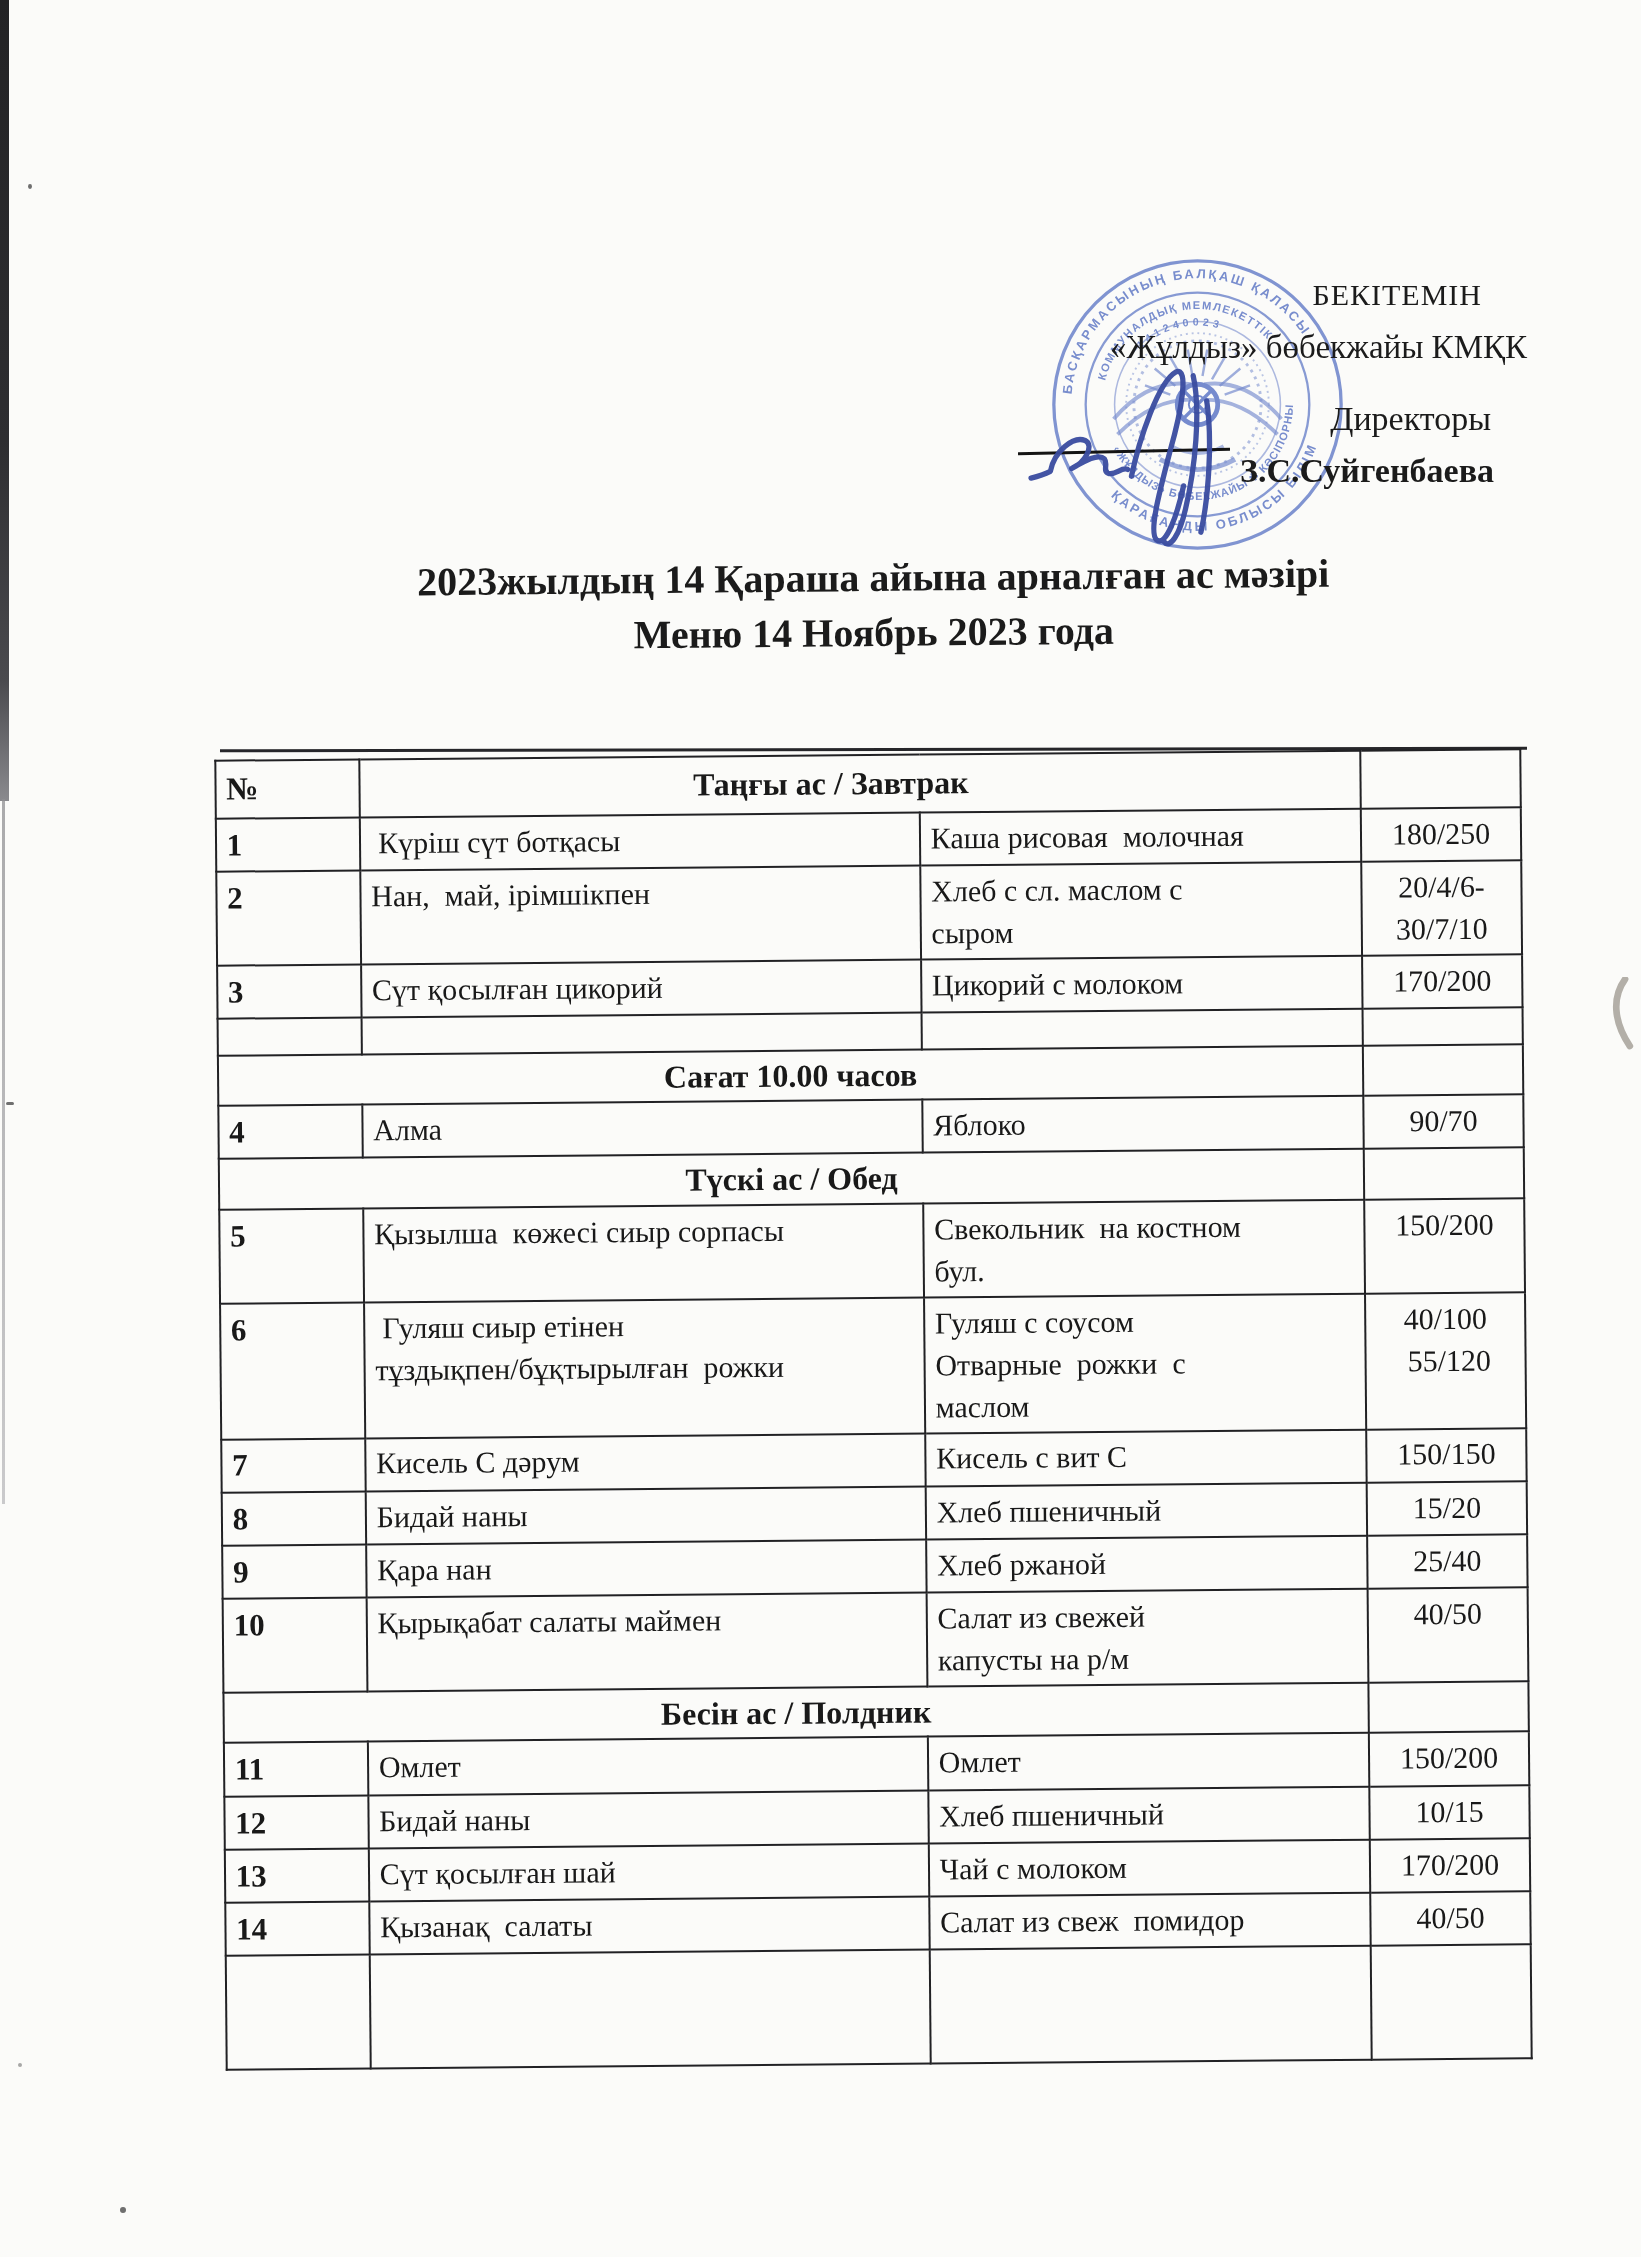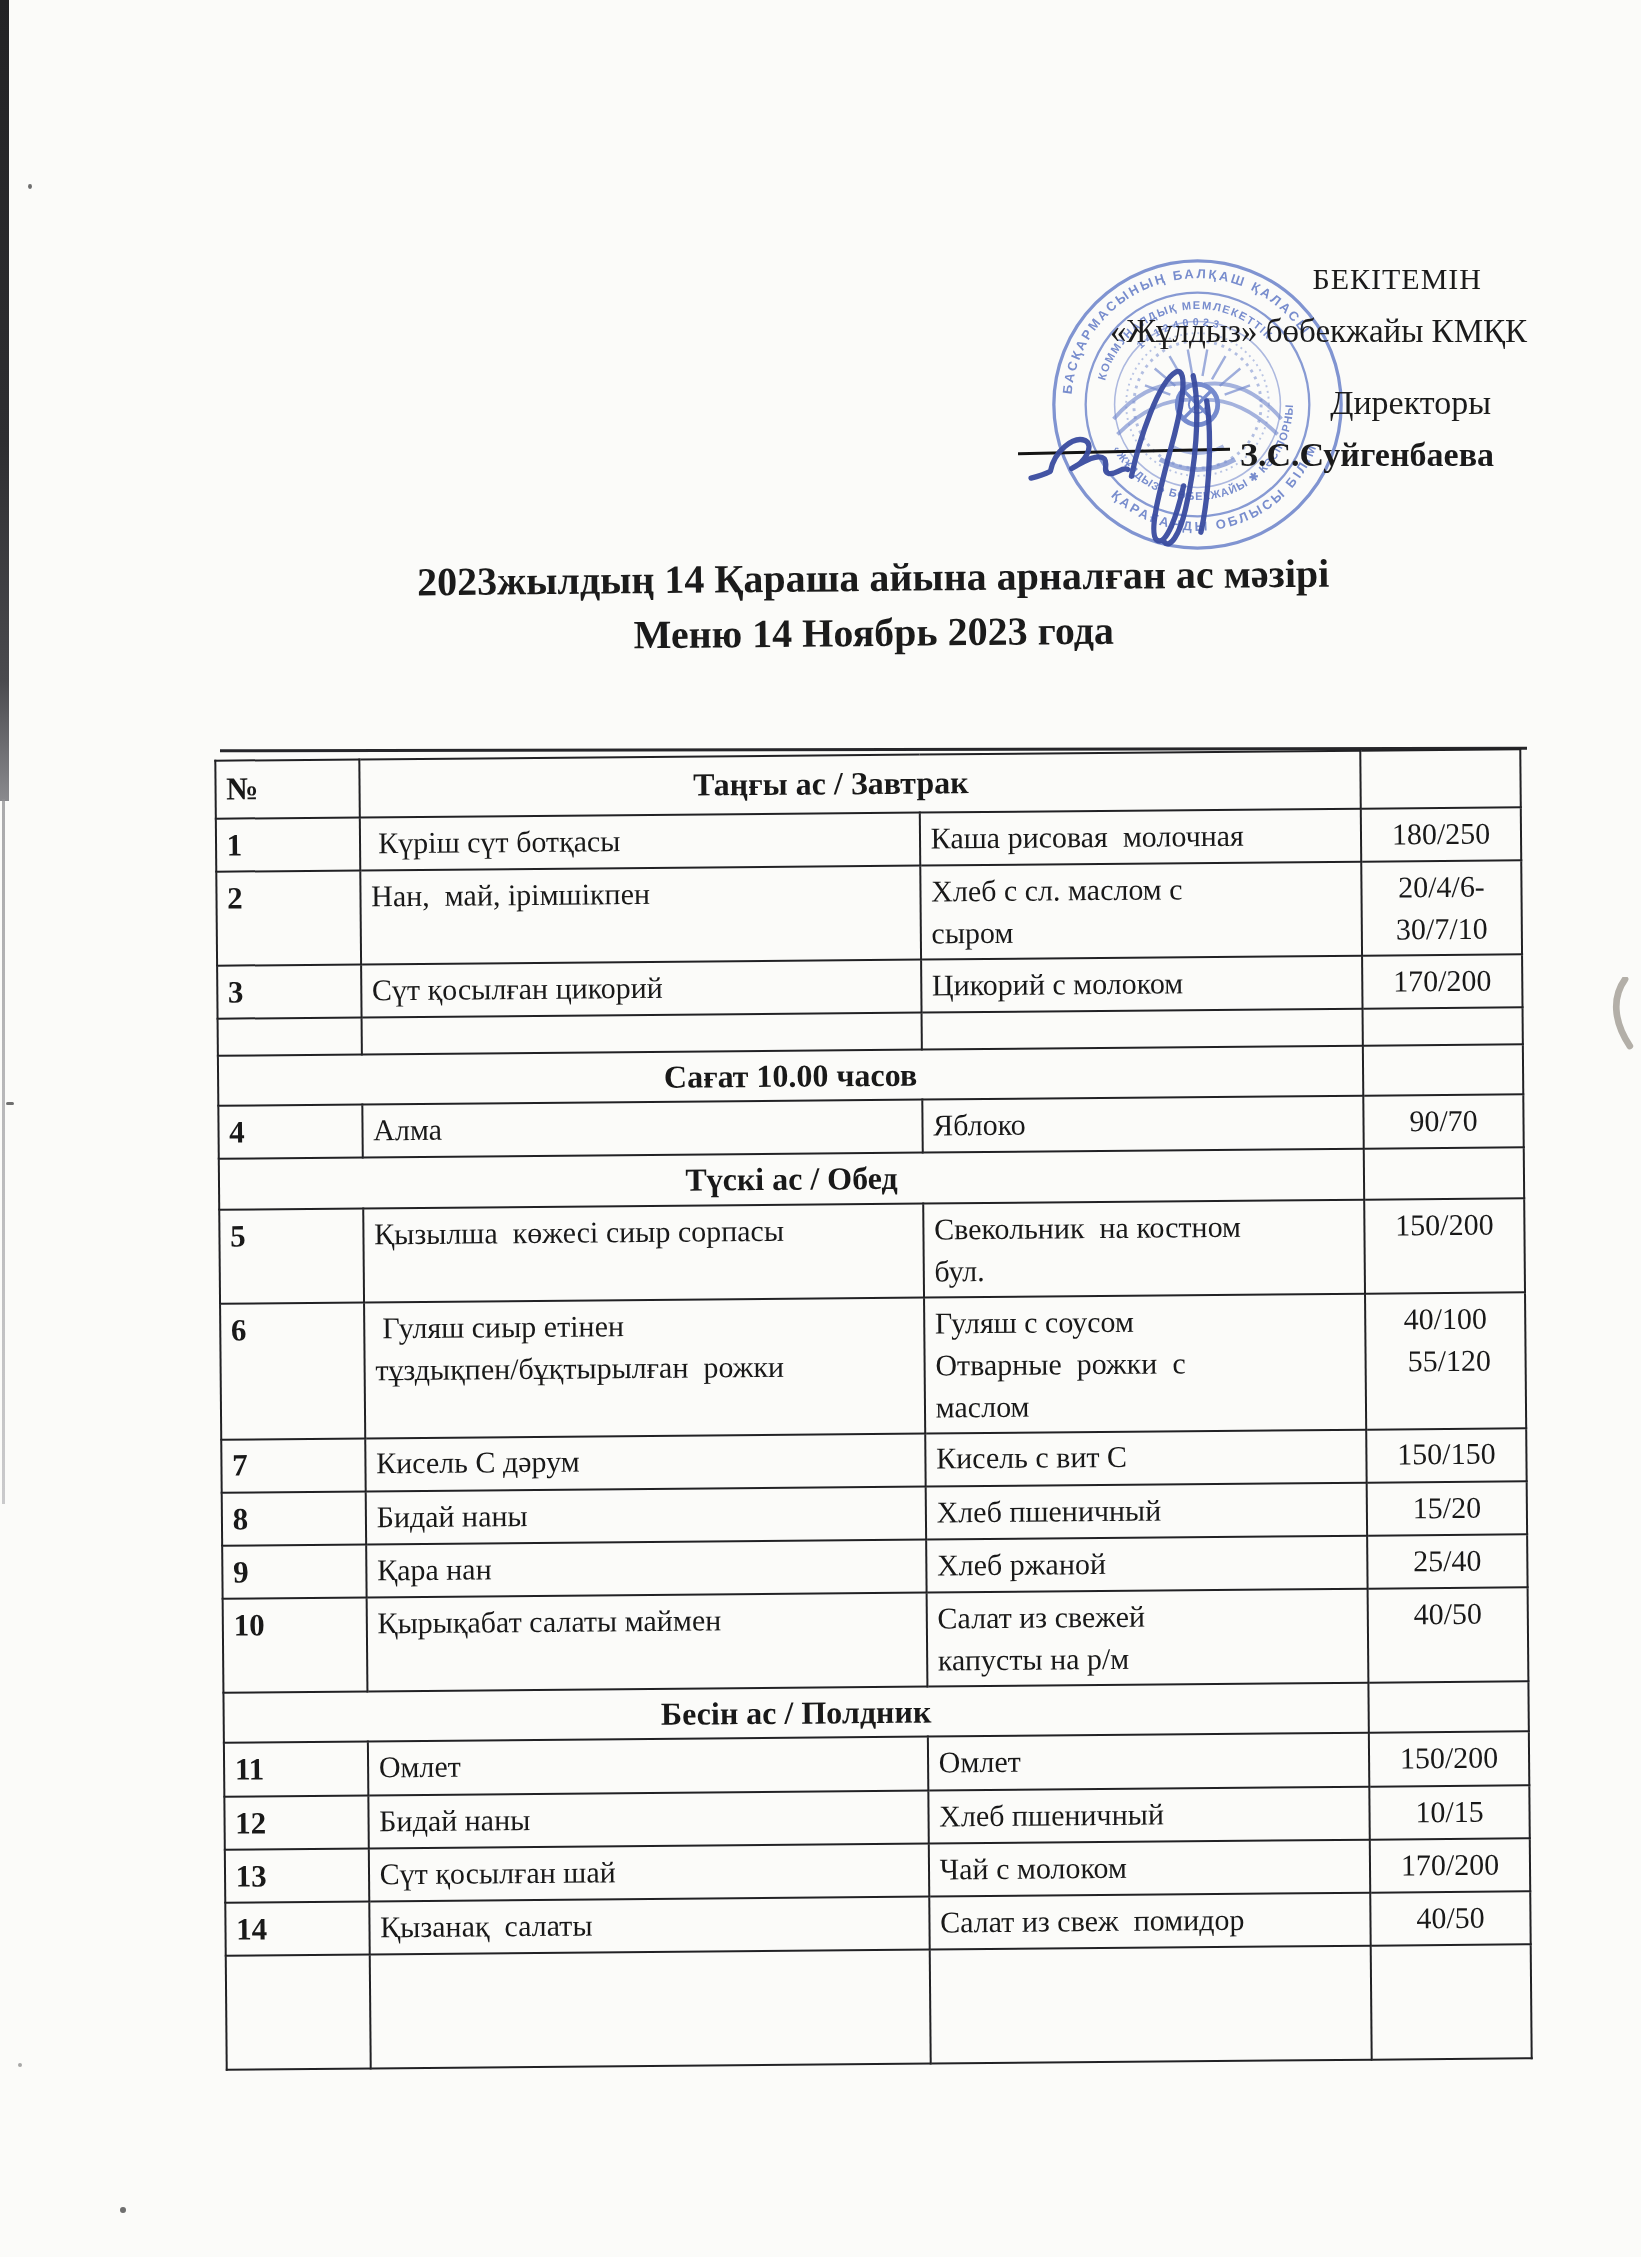--- a/index.html
+++ b/index.html
@@ -10,21 +10,21 @@
     color:#1b1b1b;
   }
   
   .edge-strip{position:absolute;left:0;top:0;width:8.7px;height:801px;
     background:linear-gradient(180deg,#232325 0%,#2e2e31 55%,#4a4a4e 85%,#8a8a8e 100%);}
   .edge-line{position:absolute;left:1.9px;top:799px;width:2.9px;height:705px;
     background:linear-gradient(180deg,#8f8f92,#b9b9bc);opacity:.75;}
   .speck{position:absolute;background:#6f6f6f;border-radius:50%;}
   .curl{position:absolute;left:1605px;top:977px;width:42px;height:77px;}
   
-  .approval{position:absolute;top:262px;right:114px;width:618px;text-align:right;
+  .approval{position:absolute;top:278px;right:114px;width:618px;text-align:right;
     line-height:1.15;z-index:3;}
   .approval .l1{font-size:30px;letter-spacing:1px;margin:0 45px 16.4px 0;}
   .approval .l2{font-size:33px;margin:0 0 32px 0;}
   .approval .l3{font-size:34px;margin:0 36px 12.6px 0;}
   .approval .l4{font-size:34px;margin:0 33px 0 0;font-weight:bold;}
   .sign-underline{position:absolute;left:1018px;top:450px;width:212px;height:2.9px;
     background:#141414;transform:rotate(-1.2deg);z-index:2;}
   .stamp{position:absolute;left:1050px;top:257px;z-index:1;opacity:.92;}
   .signature{position:absolute;left:1004px;top:343px;z-index:4;}
   

